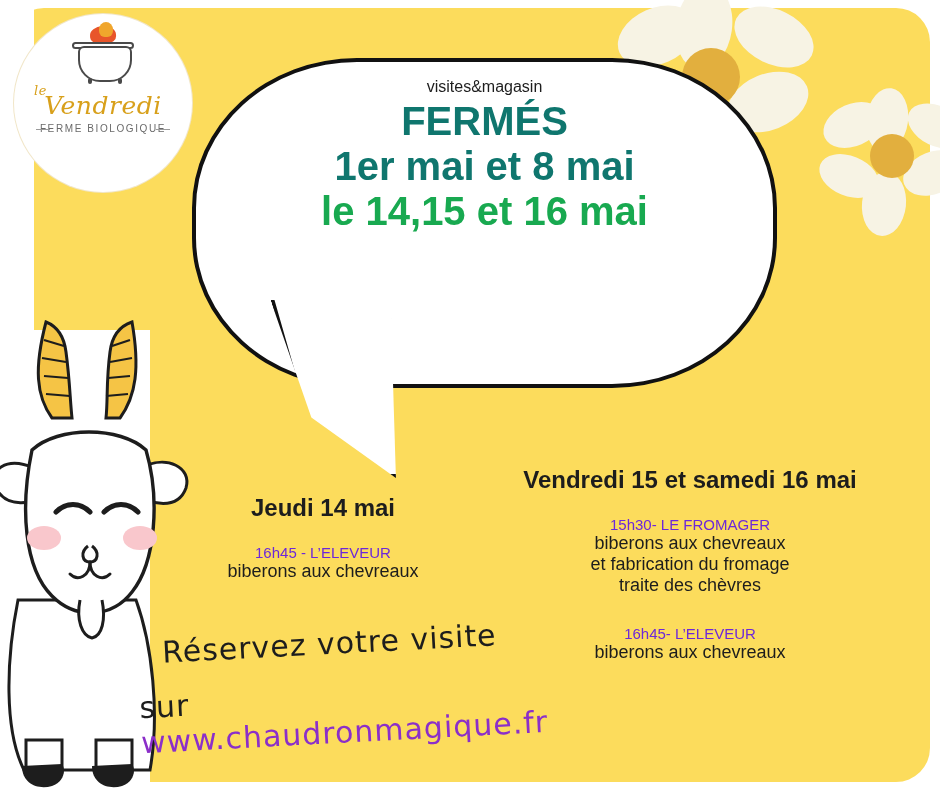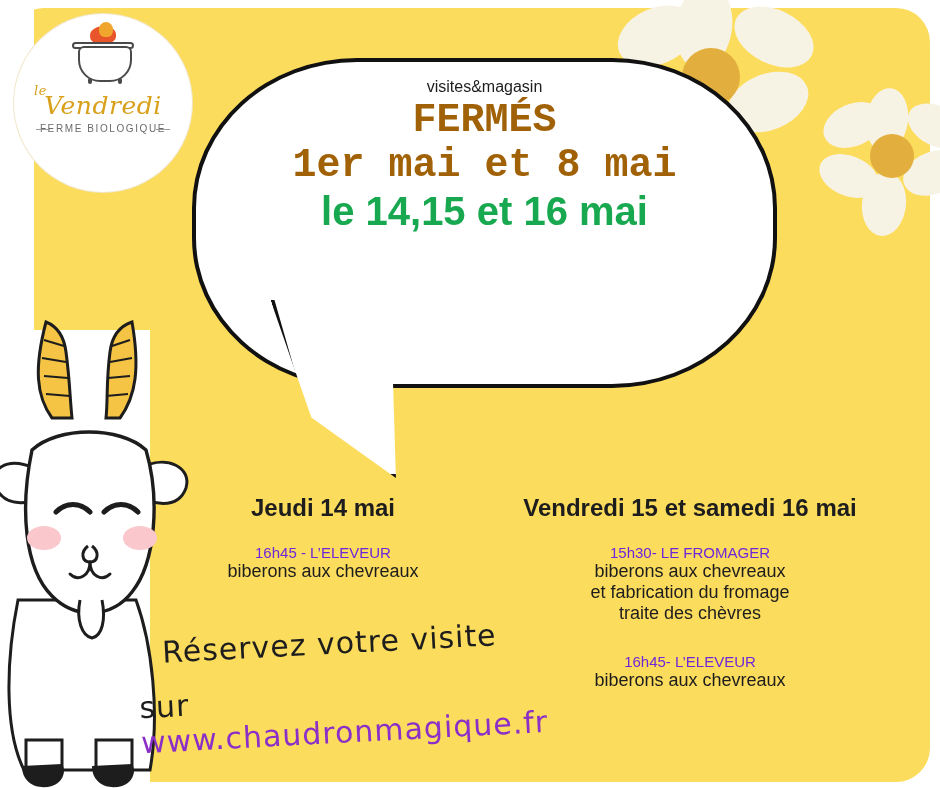--- a/index.html
+++ b/index.html
@@ -210,23 +210,22 @@
   }
   .bt-small {
     font-size: 16px;
     color: #1d1d1d;
     font-weight: 400;
     margin-bottom: 3px;
   }
   .bt-red {
     font-size: 40px;
     font-weight: bold;
-    color: #a16207;
+    color: #0f766e;
     line-height: 1.12;
-    font-family: Liberation Mono, monospace;
   }
   .bt-green {
     font-size: 40px;
     font-weight: bold;
     color: #18a950;
     line-height: 1.12;
   }
 
   
   .goat { position: absolute; left: 0px; top: 300px; width: 260px; height: 488px; }
@@ -248,21 +247,21 @@
   .col-left {
     position: absolute;
     left: 178px;
     top: 494px;
     width: 290px;
     text-align: center;
   }
   .col-right {
     position: absolute;
     left: 470px;
-    top: 494px;
+    top: 466px;
     width: 440px;
     text-align: center;
   }
   .day-head {
     font-size: 24px;
     font-weight: bold;
     color: #1d1d1d;
     margin-bottom: 22px;
   }
   .slot-head {

